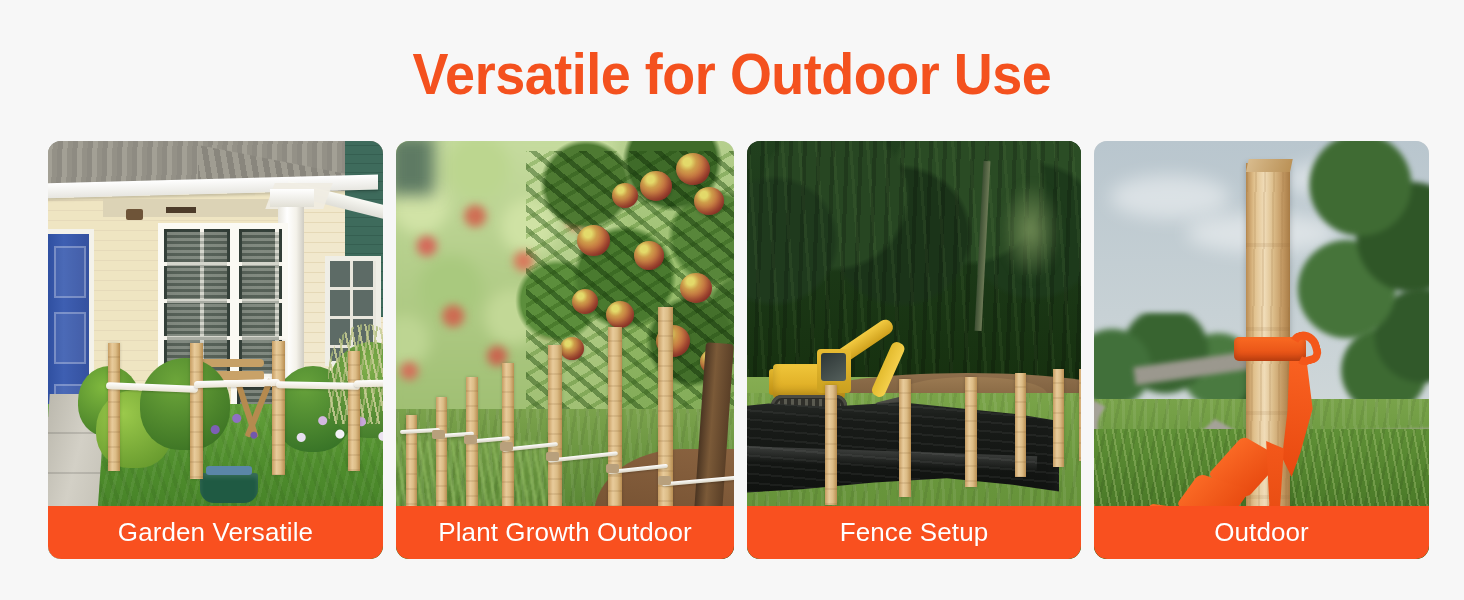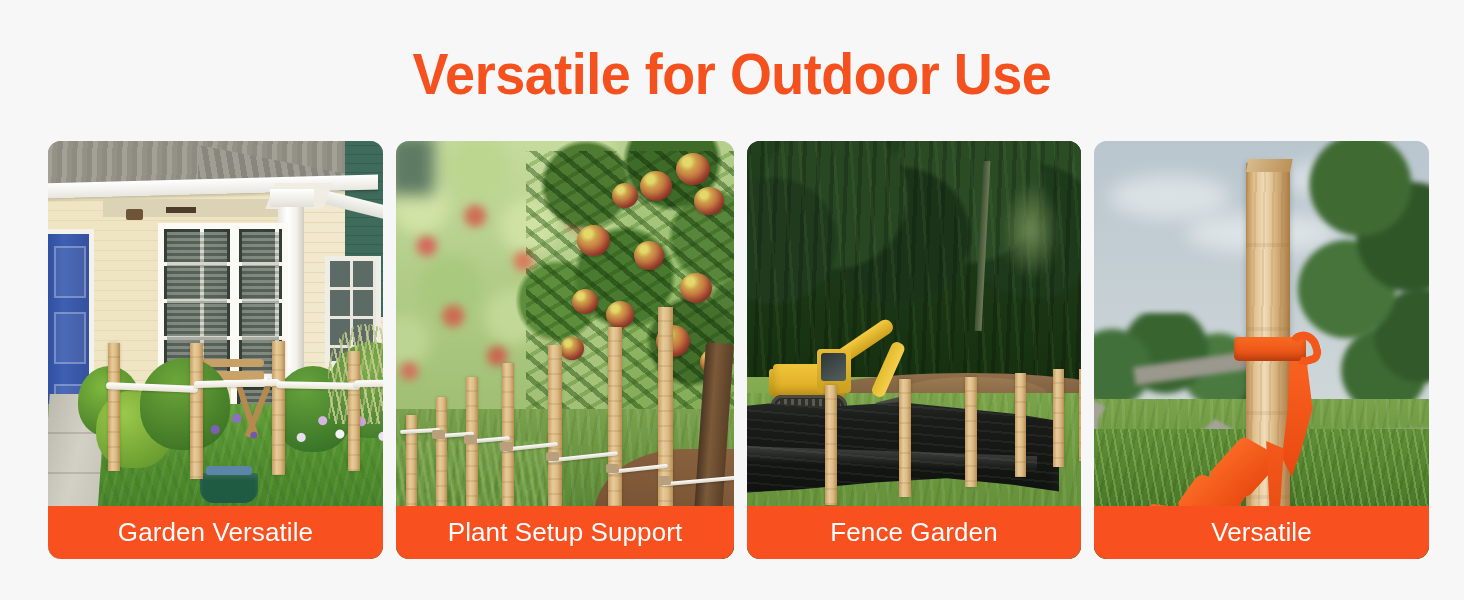--- a/index.html
+++ b/index.html
@@ -815,21 +815,21 @@
         <div class="wire w6"></div>
         <div class="wire w7"></div>
 
         <div class="clip cl1"></div>
         <div class="clip cl2"></div>
         <div class="clip cl3"></div>
         <div class="clip cl4"></div>
         <div class="clip cl5"></div>
         <div class="clip cl6"></div>
       </div>
-      <div class="label">Plant Setup Support</div>
+      <div class="label">Plant Growth Outdoor</div>
     </div>
 
     <div class="card c3">
       <div class="photo">
         <div class="sky3"></div>
         <div class="forest"></div>
         <div class="tall-tree"></div>
         <div class="light-gap"></div>
         <div class="field-left"></div>
         <div class="dirt"></div>
@@ -851,21 +851,21 @@
           <div class="silt-fabric"></div>
           <div class="silt-sheen"></div>
         </div>
         <div class="stake f f1"></div>
         <div class="stake f f2"></div>
         <div class="stake f f3"></div>
         <div class="stake f f4"></div>
         <div class="stake f f5"></div>
         <div class="stake f f6"></div>
       </div>
-      <div class="label">Fence Garden</div>
+      <div class="label">Fence Setup</div>
     </div>
 
     <div class="card c4">
       <div class="photo">
         <div class="sky4"></div>
         <div class="cloud cl-a"></div>
         <div class="cloud cl-b"></div>
         <div class="cloud cl-c"></div>
         <div class="treeR"></div>
         <div class="treeL"></div>
@@ -882,17 +882,17 @@
           <div class="seg sw1"></div>
             <div class="seg sw2"></div>
           <div class="seg sw3"></div>
             <div class="seg sw4"></div>
         </div>
         <div class="ribbon-tail"></div>
         <div class="ribbon-knot"></div>
         <div class="ribbon-loop"></div>
         <div class="ribbon-front"></div>
       </div>
-      <div class="label">Versatile</div>
+      <div class="label">Outdoor</div>
     </div>
 
   </div>
 </div>
 
 </body></html>

